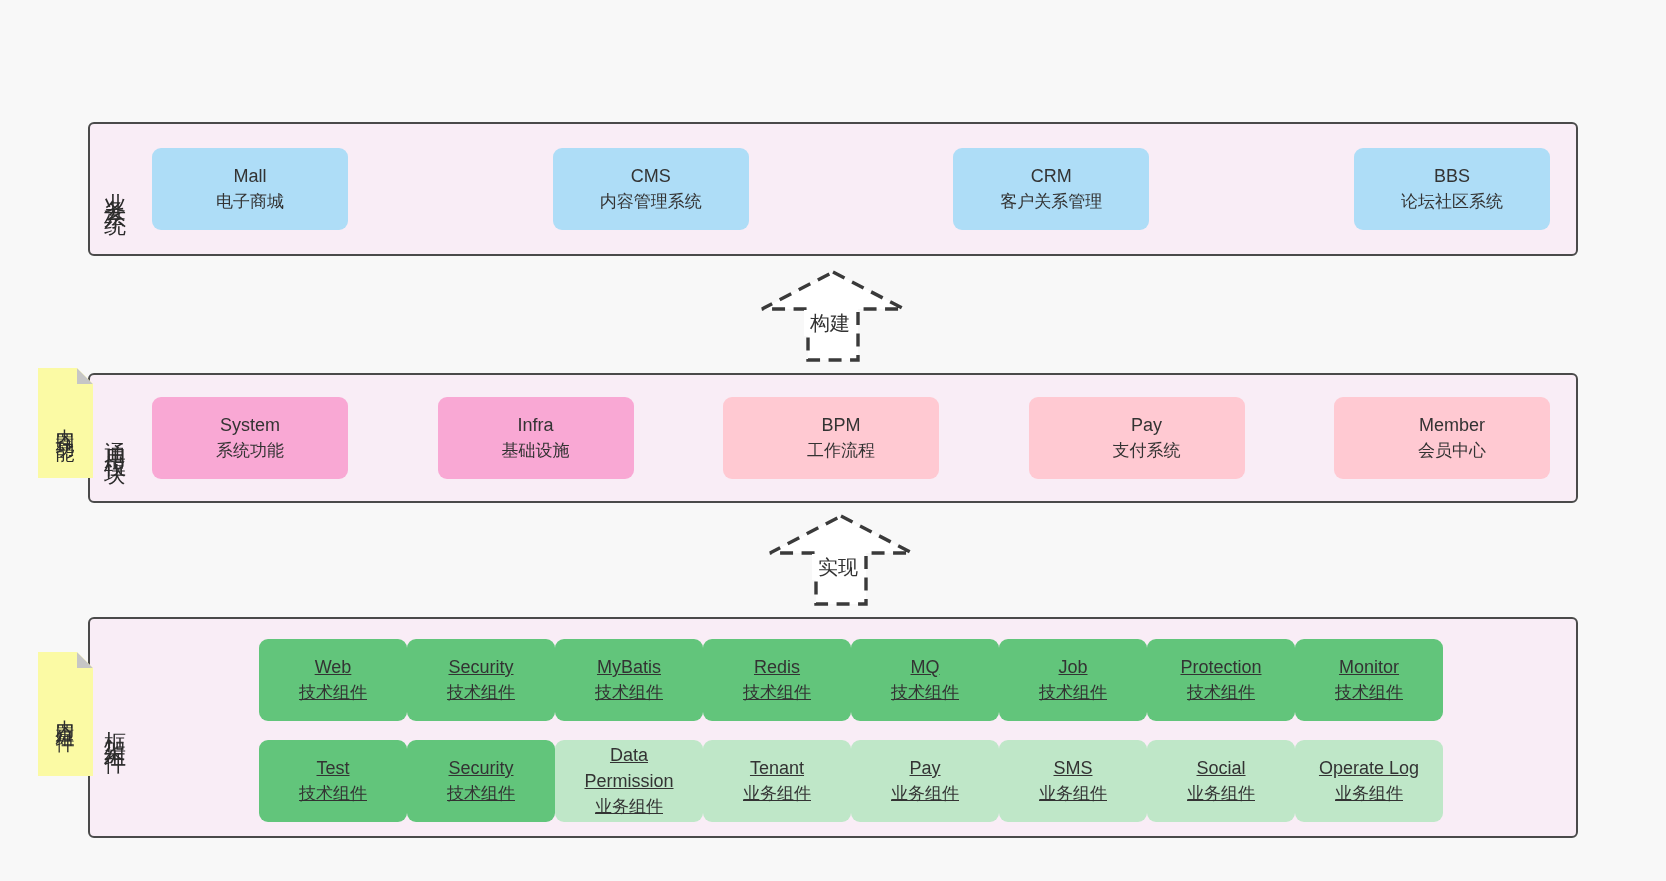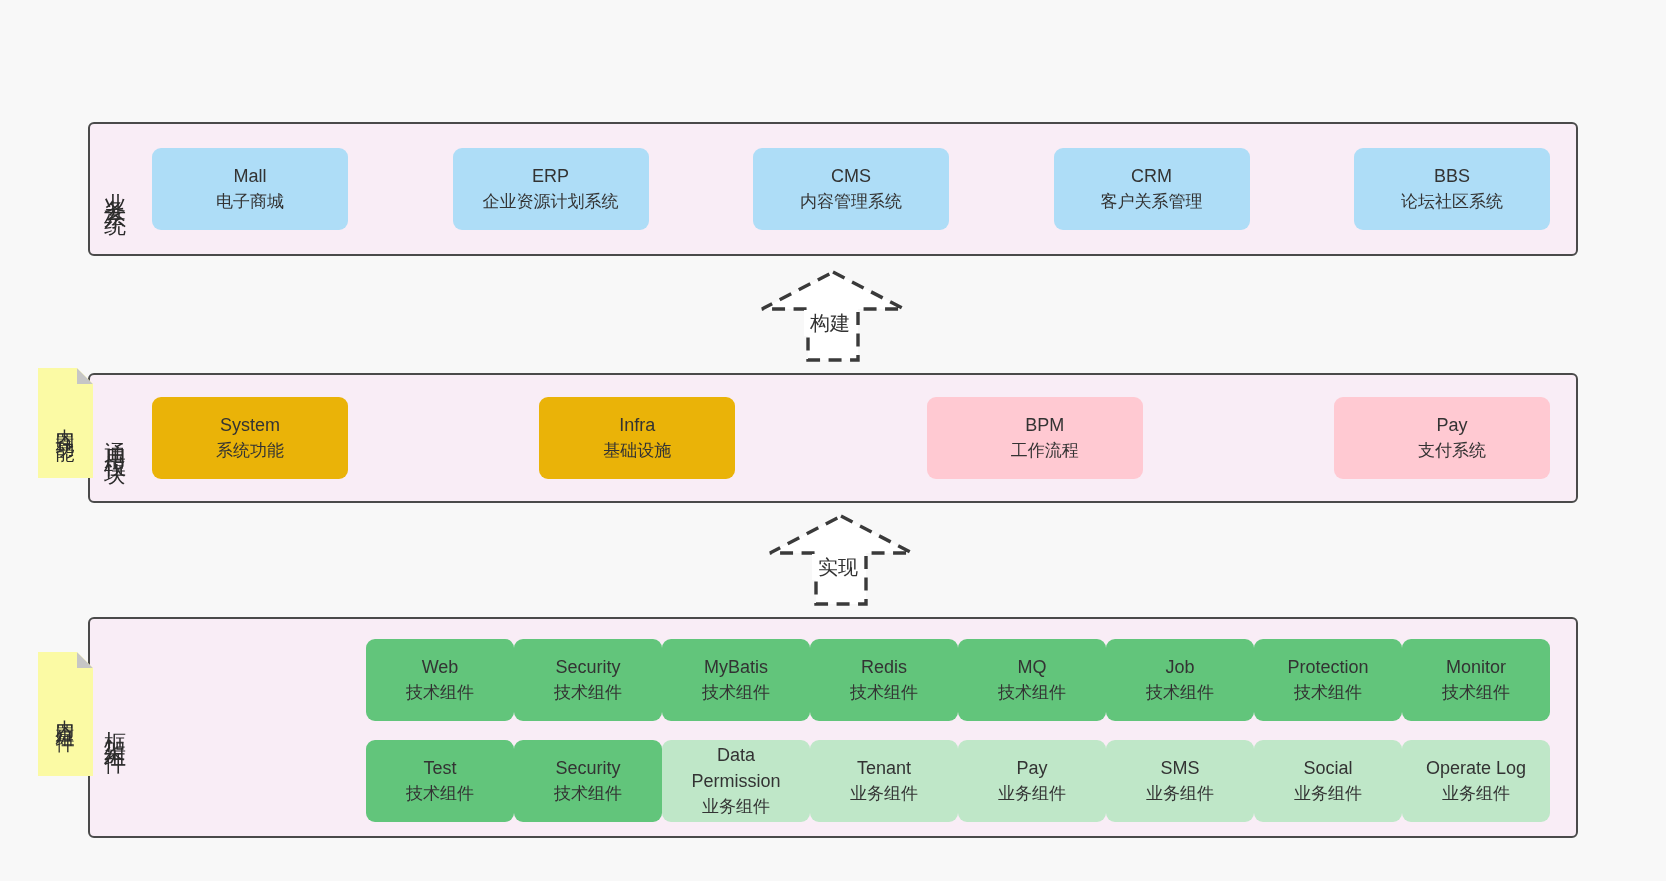--- a/index.html
+++ b/index.html
@@ -23,30 +23,30 @@
     font-size:22px; letter-spacing:7px; color:#2b2b2b; line-height:1;
   }
   .boxes {
     position:absolute; left:62px; right:26px; top:0; bottom:0;
     display:flex; align-items:center; justify-content:space-between;
   }
   .boxes-grid {
     position:absolute; left:62px; right:26px; top:20px; bottom:14px;
     display:flex; flex-direction:column; justify-content:space-between;
   }
-  .grid-row { display:flex; justify-content:flex-end; }
+  .grid-row { display:flex; justify-content:center;text-decoration:underline; }
   .box {
     width:196px; height:82px; border-radius:9px;
     display:flex; flex-direction:column; align-items:center; justify-content:center;
     text-align:center; line-height:26px; font-size:17px;
   }
   .box .box-title { font-size:18px; }
   .grid-row .box { width:148px; }
   .blue        { background:#aeddf7; }
-  .red         { background:#eab308; }
+  .red         { background:#f9a8d4; }
   .pink        { background:#ffc9d2;padding-left:20px; }
   .green-dark  { background:#62c57b; }
   .green-light { background:#bfe7c8; }
   .narrow-title .box-title { max-width:104px; }
   .note {
     position:absolute; left:38px; width:55px; background:#fbfaa4; z-index:3;
     display:flex; align-items:center; justify-content:center;
     clip-path:polygon(0 0, calc(100% - 16px) 0, 100% 16px, 100% 100%, 0 100%);
   }
   .note-2 { top:368px; height:110px; }
@@ -68,24 +68,20 @@
 <body>
 
 <div class="layer layer-1">
   <div class="layer-label">业务系统</div>
   <div class="boxes">
     <div class="box blue">
       <div class="box-title">Mall</div>
       <div class="box-sub">电子商城</div>
     </div>
     <div class="box blue">
-      <div class="box-title">ERP</div>
-      <div class="box-sub">企业资源计划系统</div>
-    </div>
-    <div class="box blue">
       <div class="box-title">CMS</div>
       <div class="box-sub">内容管理系统</div>
     </div>
     <div class="box blue">
       <div class="box-title">CRM</div>
       <div class="box-sub">客户关系管理</div>
     </div>
     <div class="box blue">
       <div class="box-title">BBS</div>
       <div class="box-sub">论坛社区系统</div>
@@ -115,20 +111,24 @@
       <div class="box-sub">基础设施</div>
     </div>
     <div class="box pink">
       <div class="box-title">BPM</div>
       <div class="box-sub">工作流程</div>
     </div>
     <div class="box pink">
       <div class="box-title">Pay</div>
       <div class="box-sub">支付系统</div>
     </div>
+    <div class="box pink">
+      <div class="box-title">Member</div>
+      <div class="box-sub">会员中心</div>
+    </div>
   </div>
 </div>
 
 <svg class="arrow arrow-2" width="150" height="96" viewBox="0 0 150 96">
   <polygon points="75,4 146,41 100,41 100,92 50,92 50,41 4,41" fill="#ffffff" stroke="#3a3a3a" stroke-width="3.4" stroke-dasharray="13 8.5"></polygon>
   <rect x="46" y="42" width="51" height="26" fill="#ffffff"></rect>
   <text x="72" y="62" text-anchor="middle">实现</text>
 </svg>
 
 <div class="note note-3">

